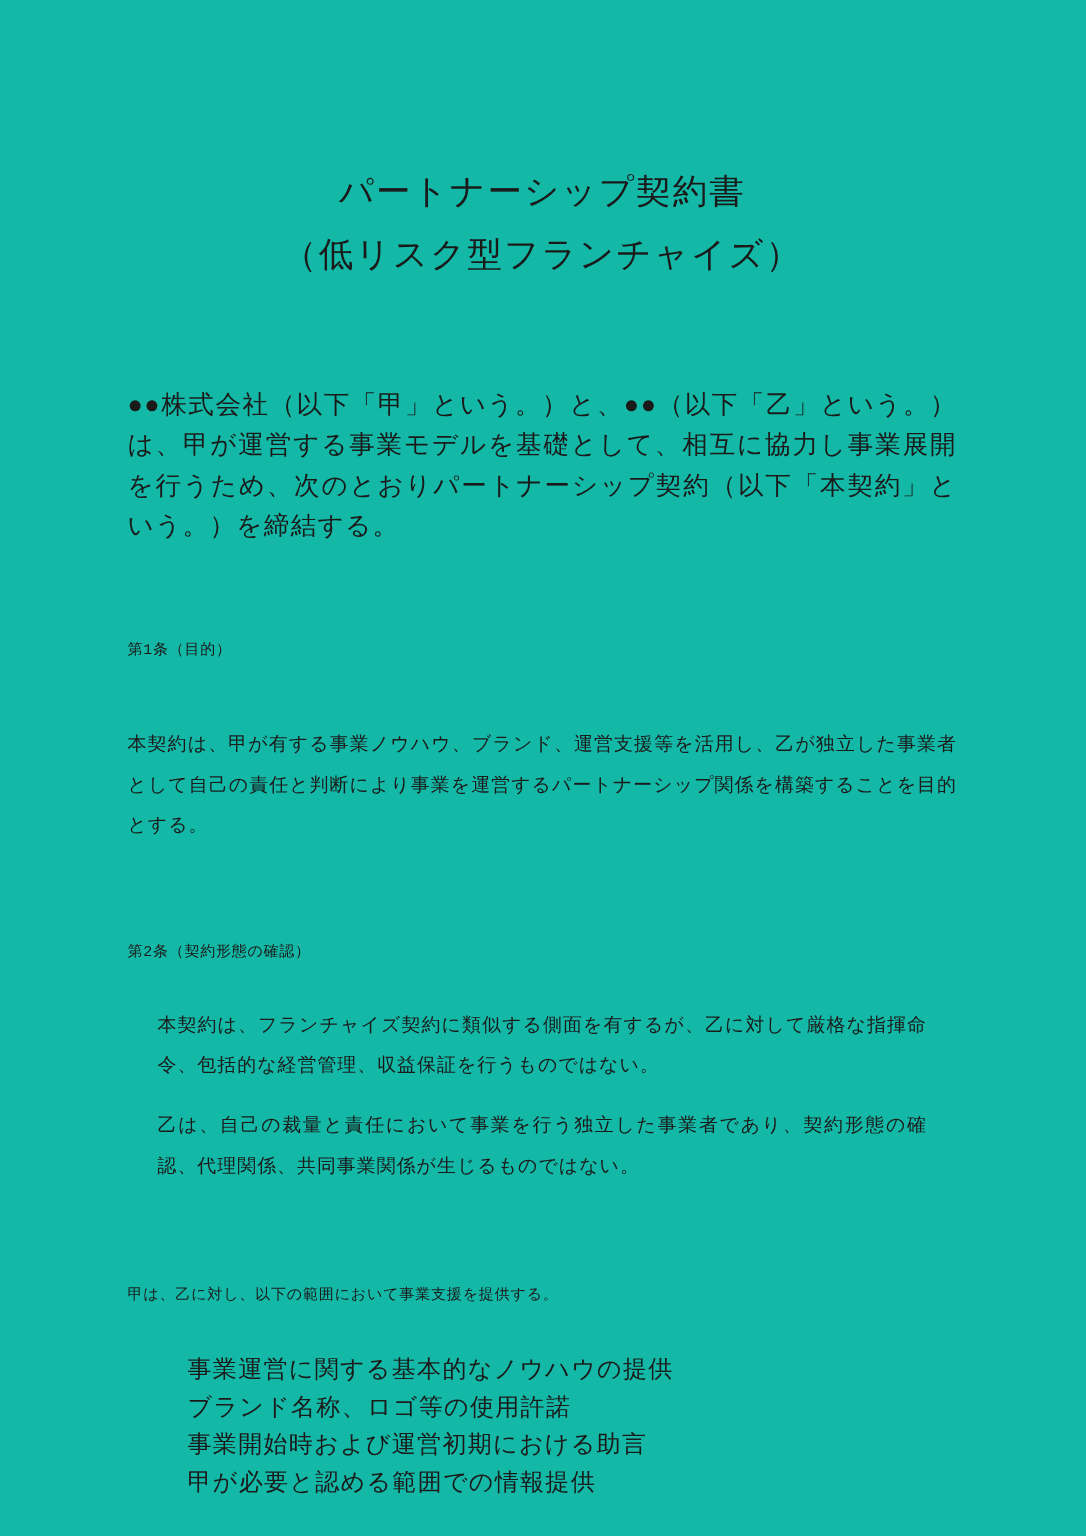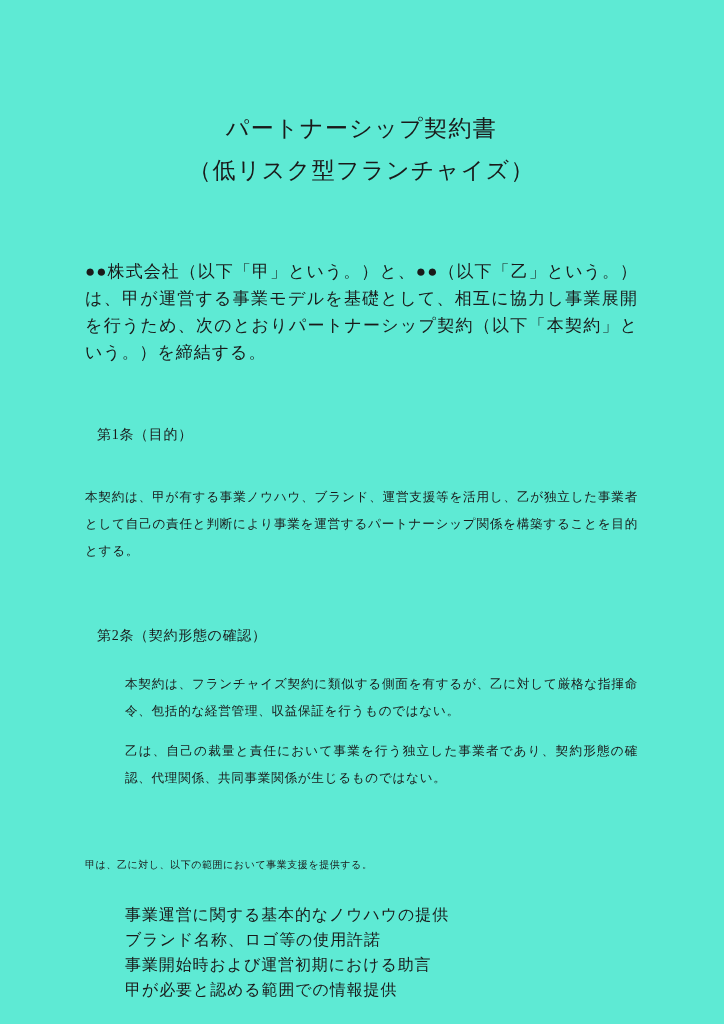--- a/index.html
+++ b/index.html
@@ -6,24 +6,24 @@
   html, body {
     margin: 0;
     padding: 0;
     background: #ffffff;
   }
 
   .page {
     position: relative;
     width: 724px;
     height: 1024px;
-    background: #5eead4;
+    background: #14b8a6;
     margin: 0 auto;
     overflow: hidden;
-    font-family: Liberation Serif, serif;
+    font-family: Liberation Mono, monospace;
     color: #1a1a1a;
     -webkit-font-smoothing: antialiased;
   }
 
   .doc-body {
     position: absolute;
     left: 85px;
     top: 0;
     width: 553px;
   }
@@ -57,40 +57,40 @@
   
   .article {
     margin-top: 0;
   }
 
   .article-1 { margin-top: 58px; }
   .article-2 { margin-top: 60px; }
   .article-3 { margin-top: 59px; }
 
   .article-heading {
-    font-size: 14px;
+    font-size: 10px;
     line-height: 22px;
     letter-spacing: 0.05em;
     font-weight: 400;
     color: #1a1a1a;
-    margin: 12px;
+    margin: 0;
   }
 
   .article-para {
     margin-top: 38px;
     font-size: 12.6px;
     line-height: 27px;
     letter-spacing: 0.055em;
     text-align: justify;
     text-justify: inter-character;
     color: #1a1a1a;
   }
 
   .article-para.indented {
-    margin-left: 40px;
+    margin-left: 20px;
     width: 513px;
     margin-top: 24px;
   }
 
   .article-para.indented + .article-para.indented {
     margin-top: 0;
   }
 
   .provision-intro {
     margin-top: 23px;

